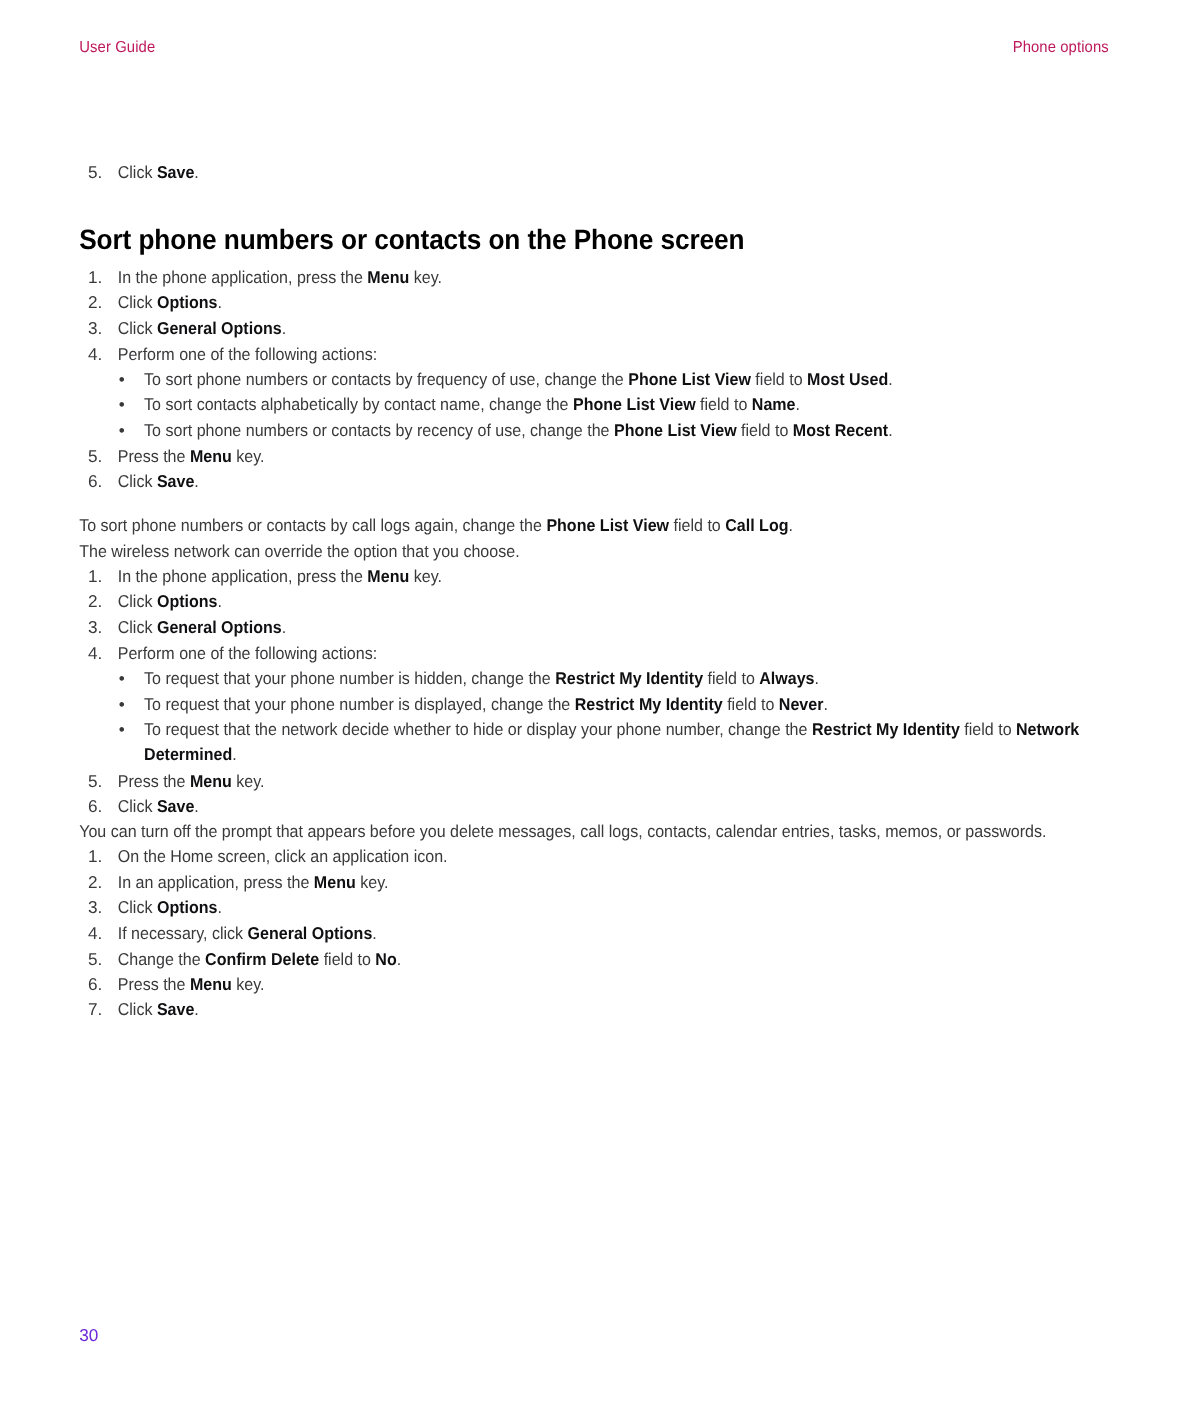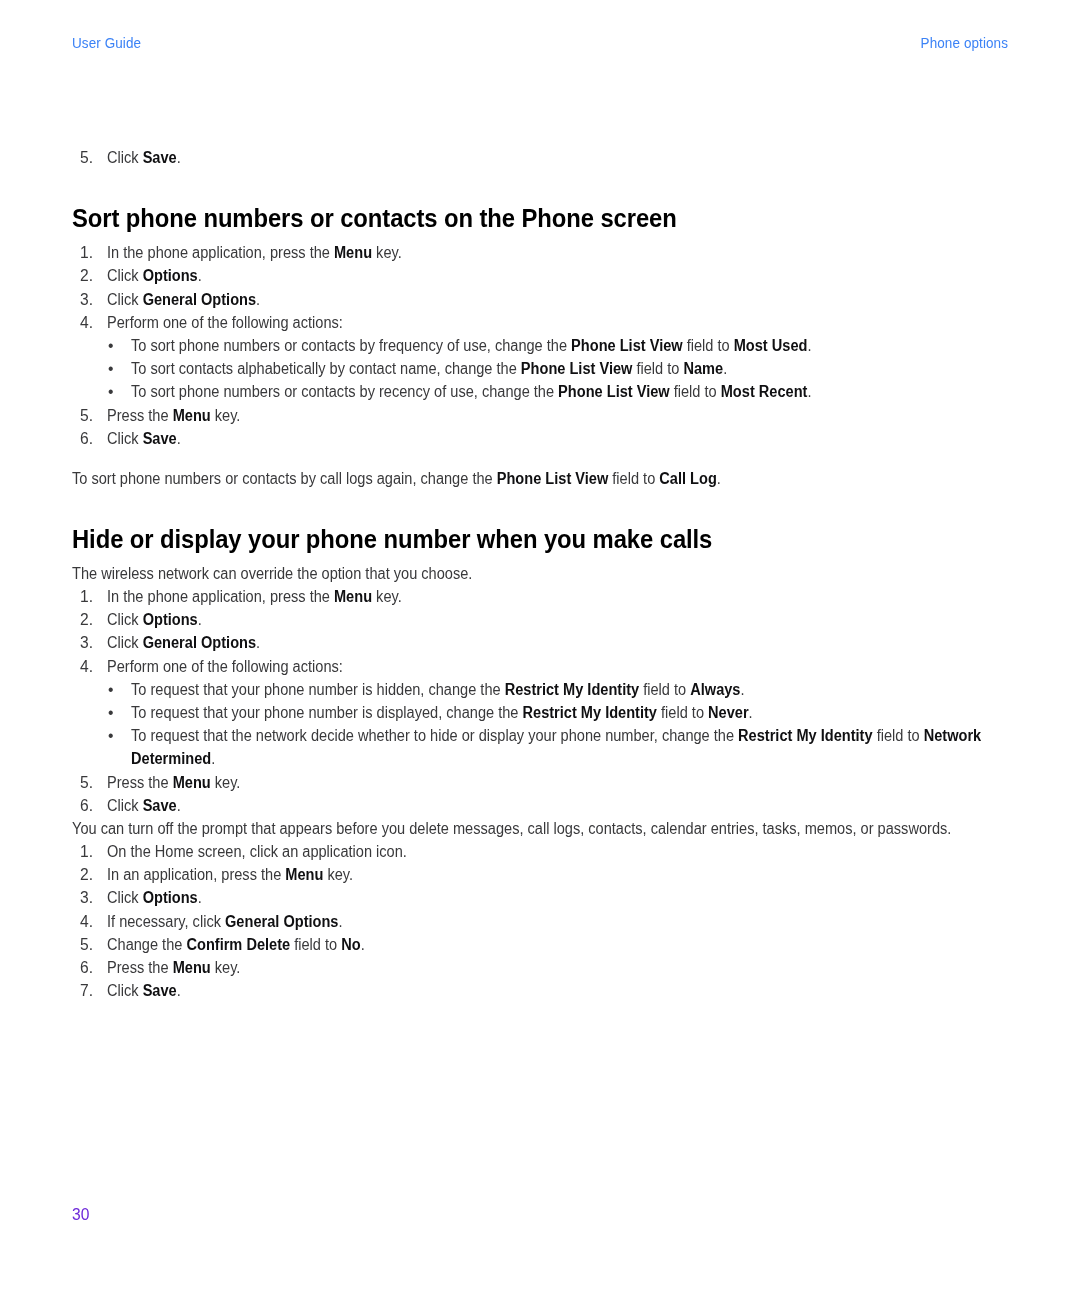--- a/index.html
+++ b/index.html
@@ -26,21 +26,21 @@
     position: absolute;
     top: 34px;
     left: 72px;
     right: 72px;
     height: 20px;
     display: flex;
     justify-content: space-between;
     align-items: flex-start;
     font-size: 14.5px;
     line-height: 18px;
-    color: #3b82f6;
+    color: #be185d;
     letter-spacing: 0.1px;
   }
   .run-head .rh-left  { transform: scaleX(0.93); transform-origin: left center; }
   .run-head .rh-right { transform: scaleX(0.93); transform-origin: right center; }
 
   
   .content {
     position: absolute;
     top: 146px;
     left: 72px;
@@ -208,23 +208,20 @@
               <span class="txt"><span>Press the </span><b>Menu</b><span> key.</span></span>
             </li>
             <li class="step">
               <span class="num">6.</span>
               <span class="txt"><span>Click </span><b>Save</b><span>.</span></span>
             </li>
           </ol>
           <p class="body-para gap-top"><span>To sort phone numbers or contacts by call logs again, change the </span><b>Phone List View</b><span> field to </span><b>Call Log</b><span>.</span></p>
         </div>
         <div>
-          <div class="h2-wrap">
-            <h2 class="section-title">Hide or display your phone number when you make calls</h2>
-          </div>
           <p class="body-para">The wireless network can override the option that you choose.</p>
           <ol class="steps">
             <li class="step">
               <span class="num">1.</span>
               <span class="txt"><span>In the phone application, press the </span><b>Menu</b><span> key.</span></span>
             </li>
             <li class="step">
               <span class="num">2.</span>
               <span class="txt"><span>Click </span><b>Options</b><span>.</span></span>
             </li>

